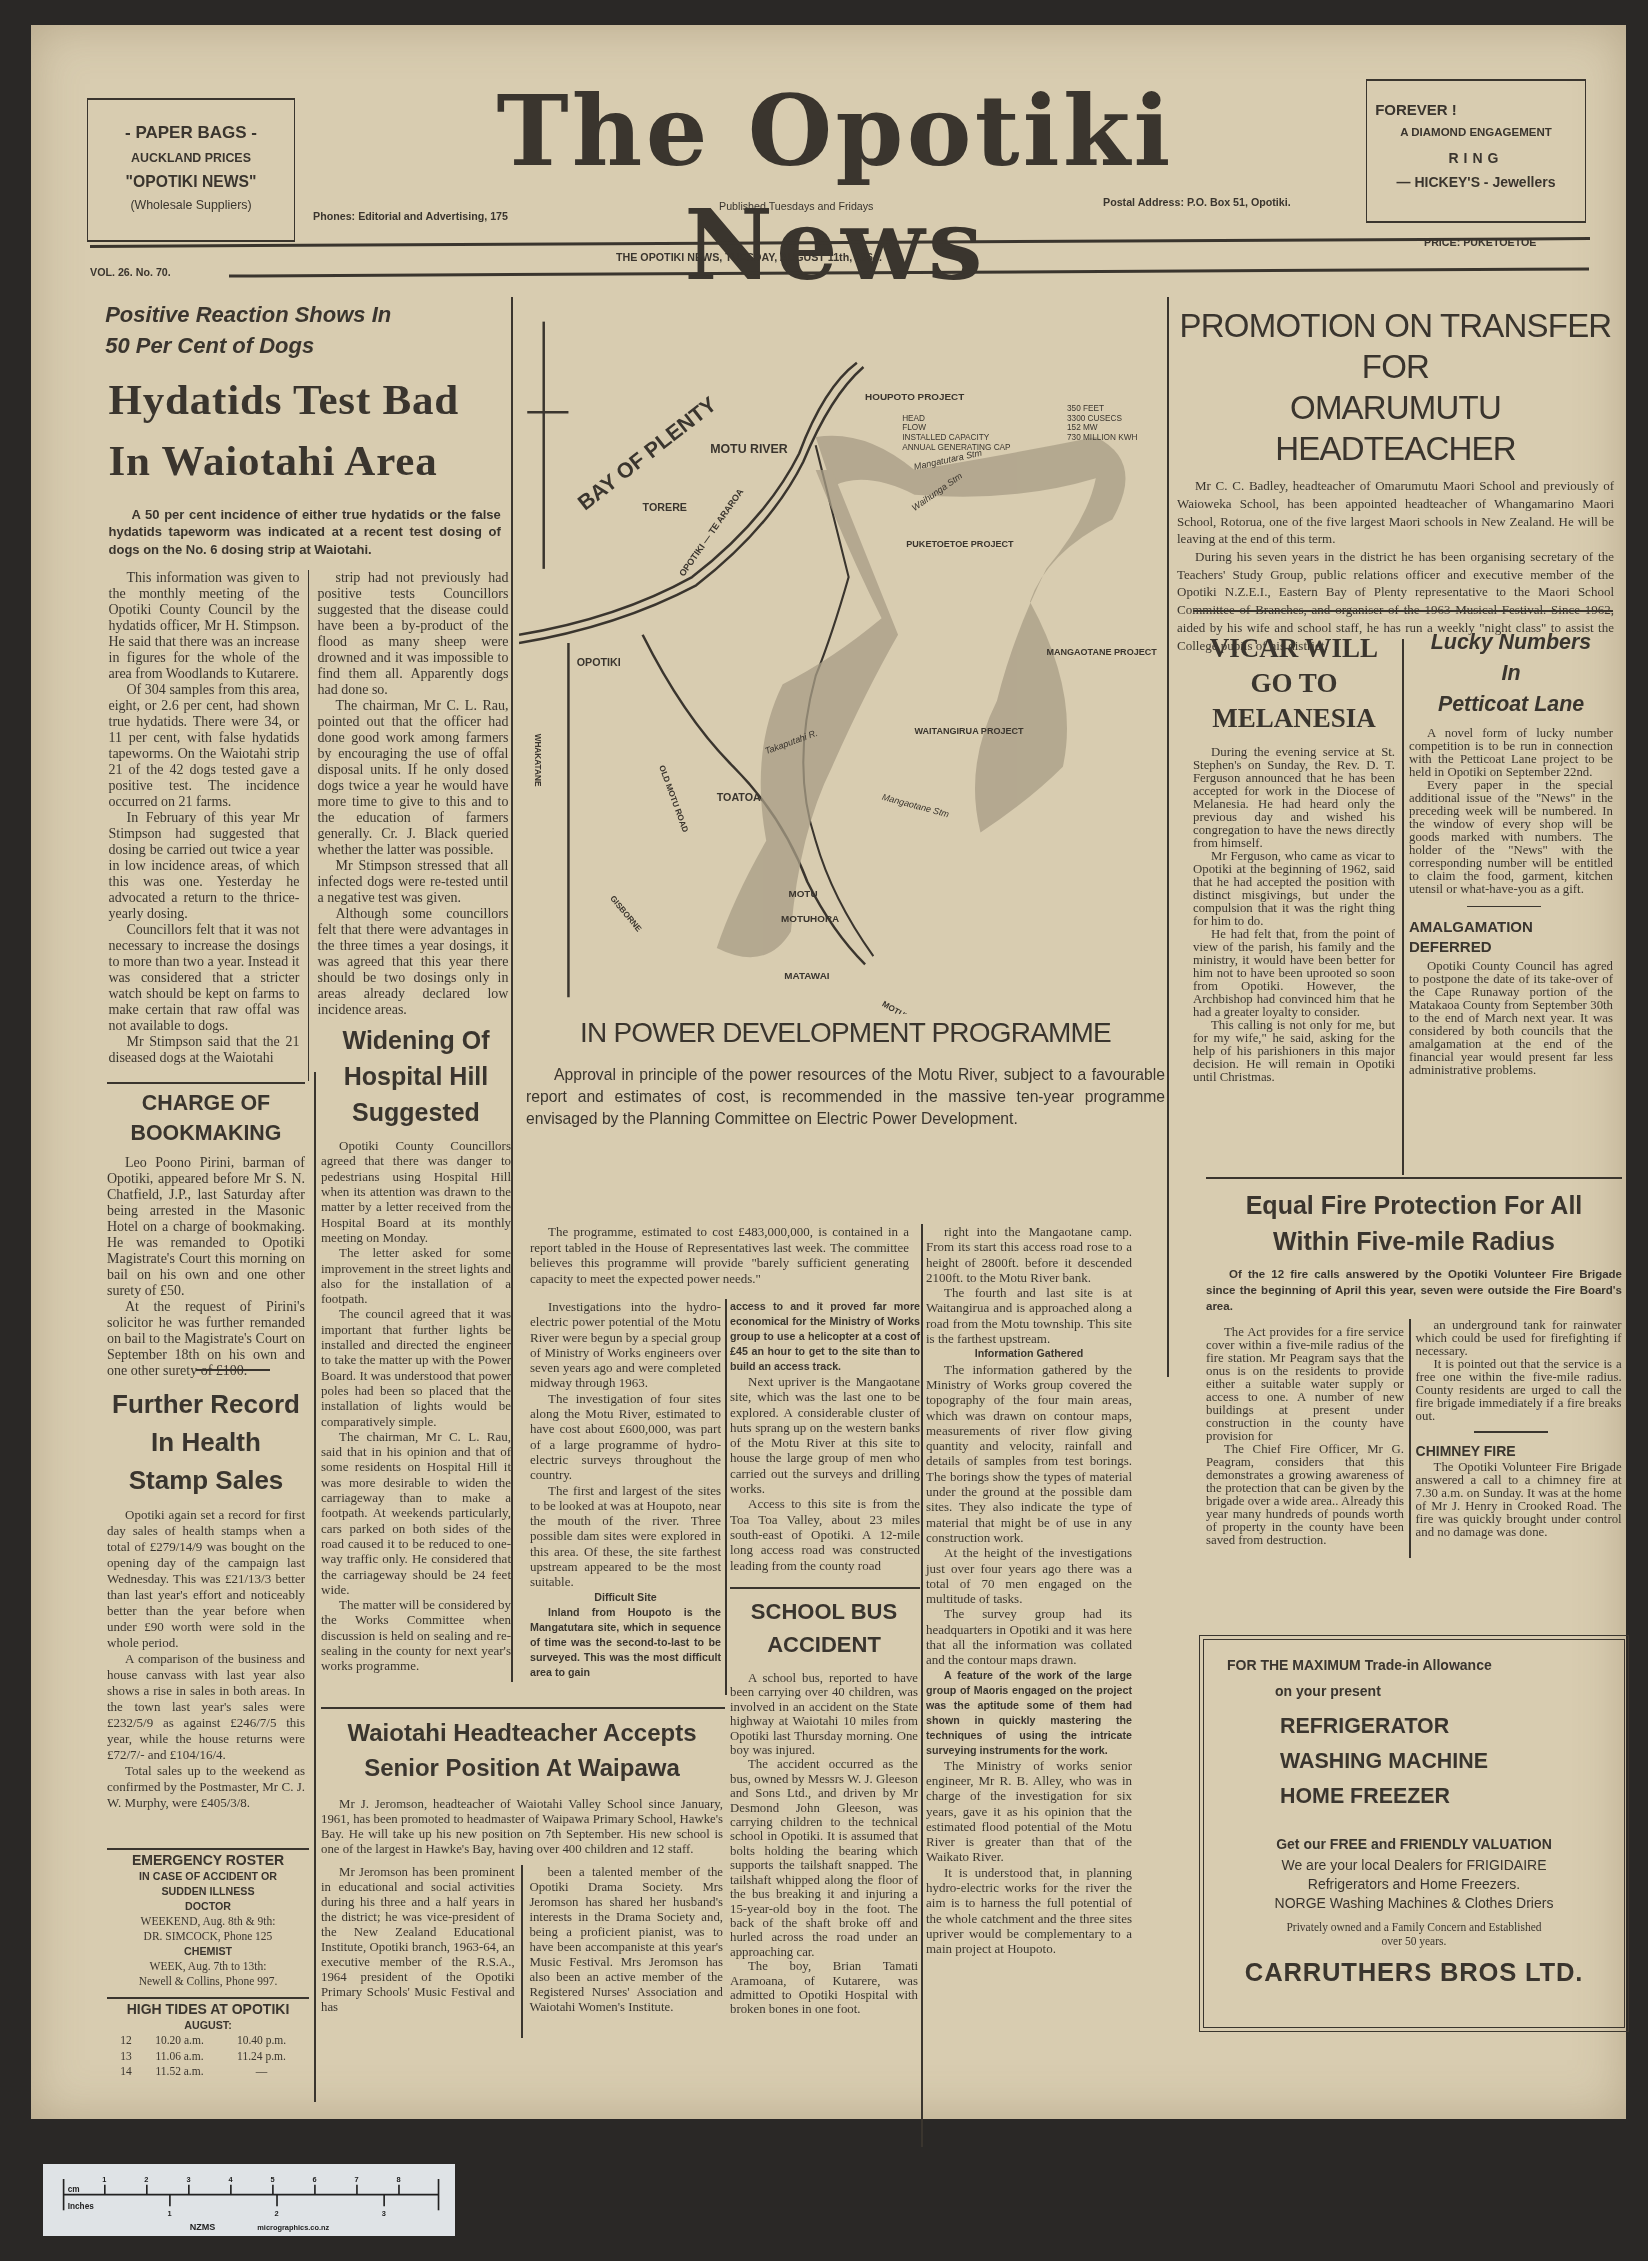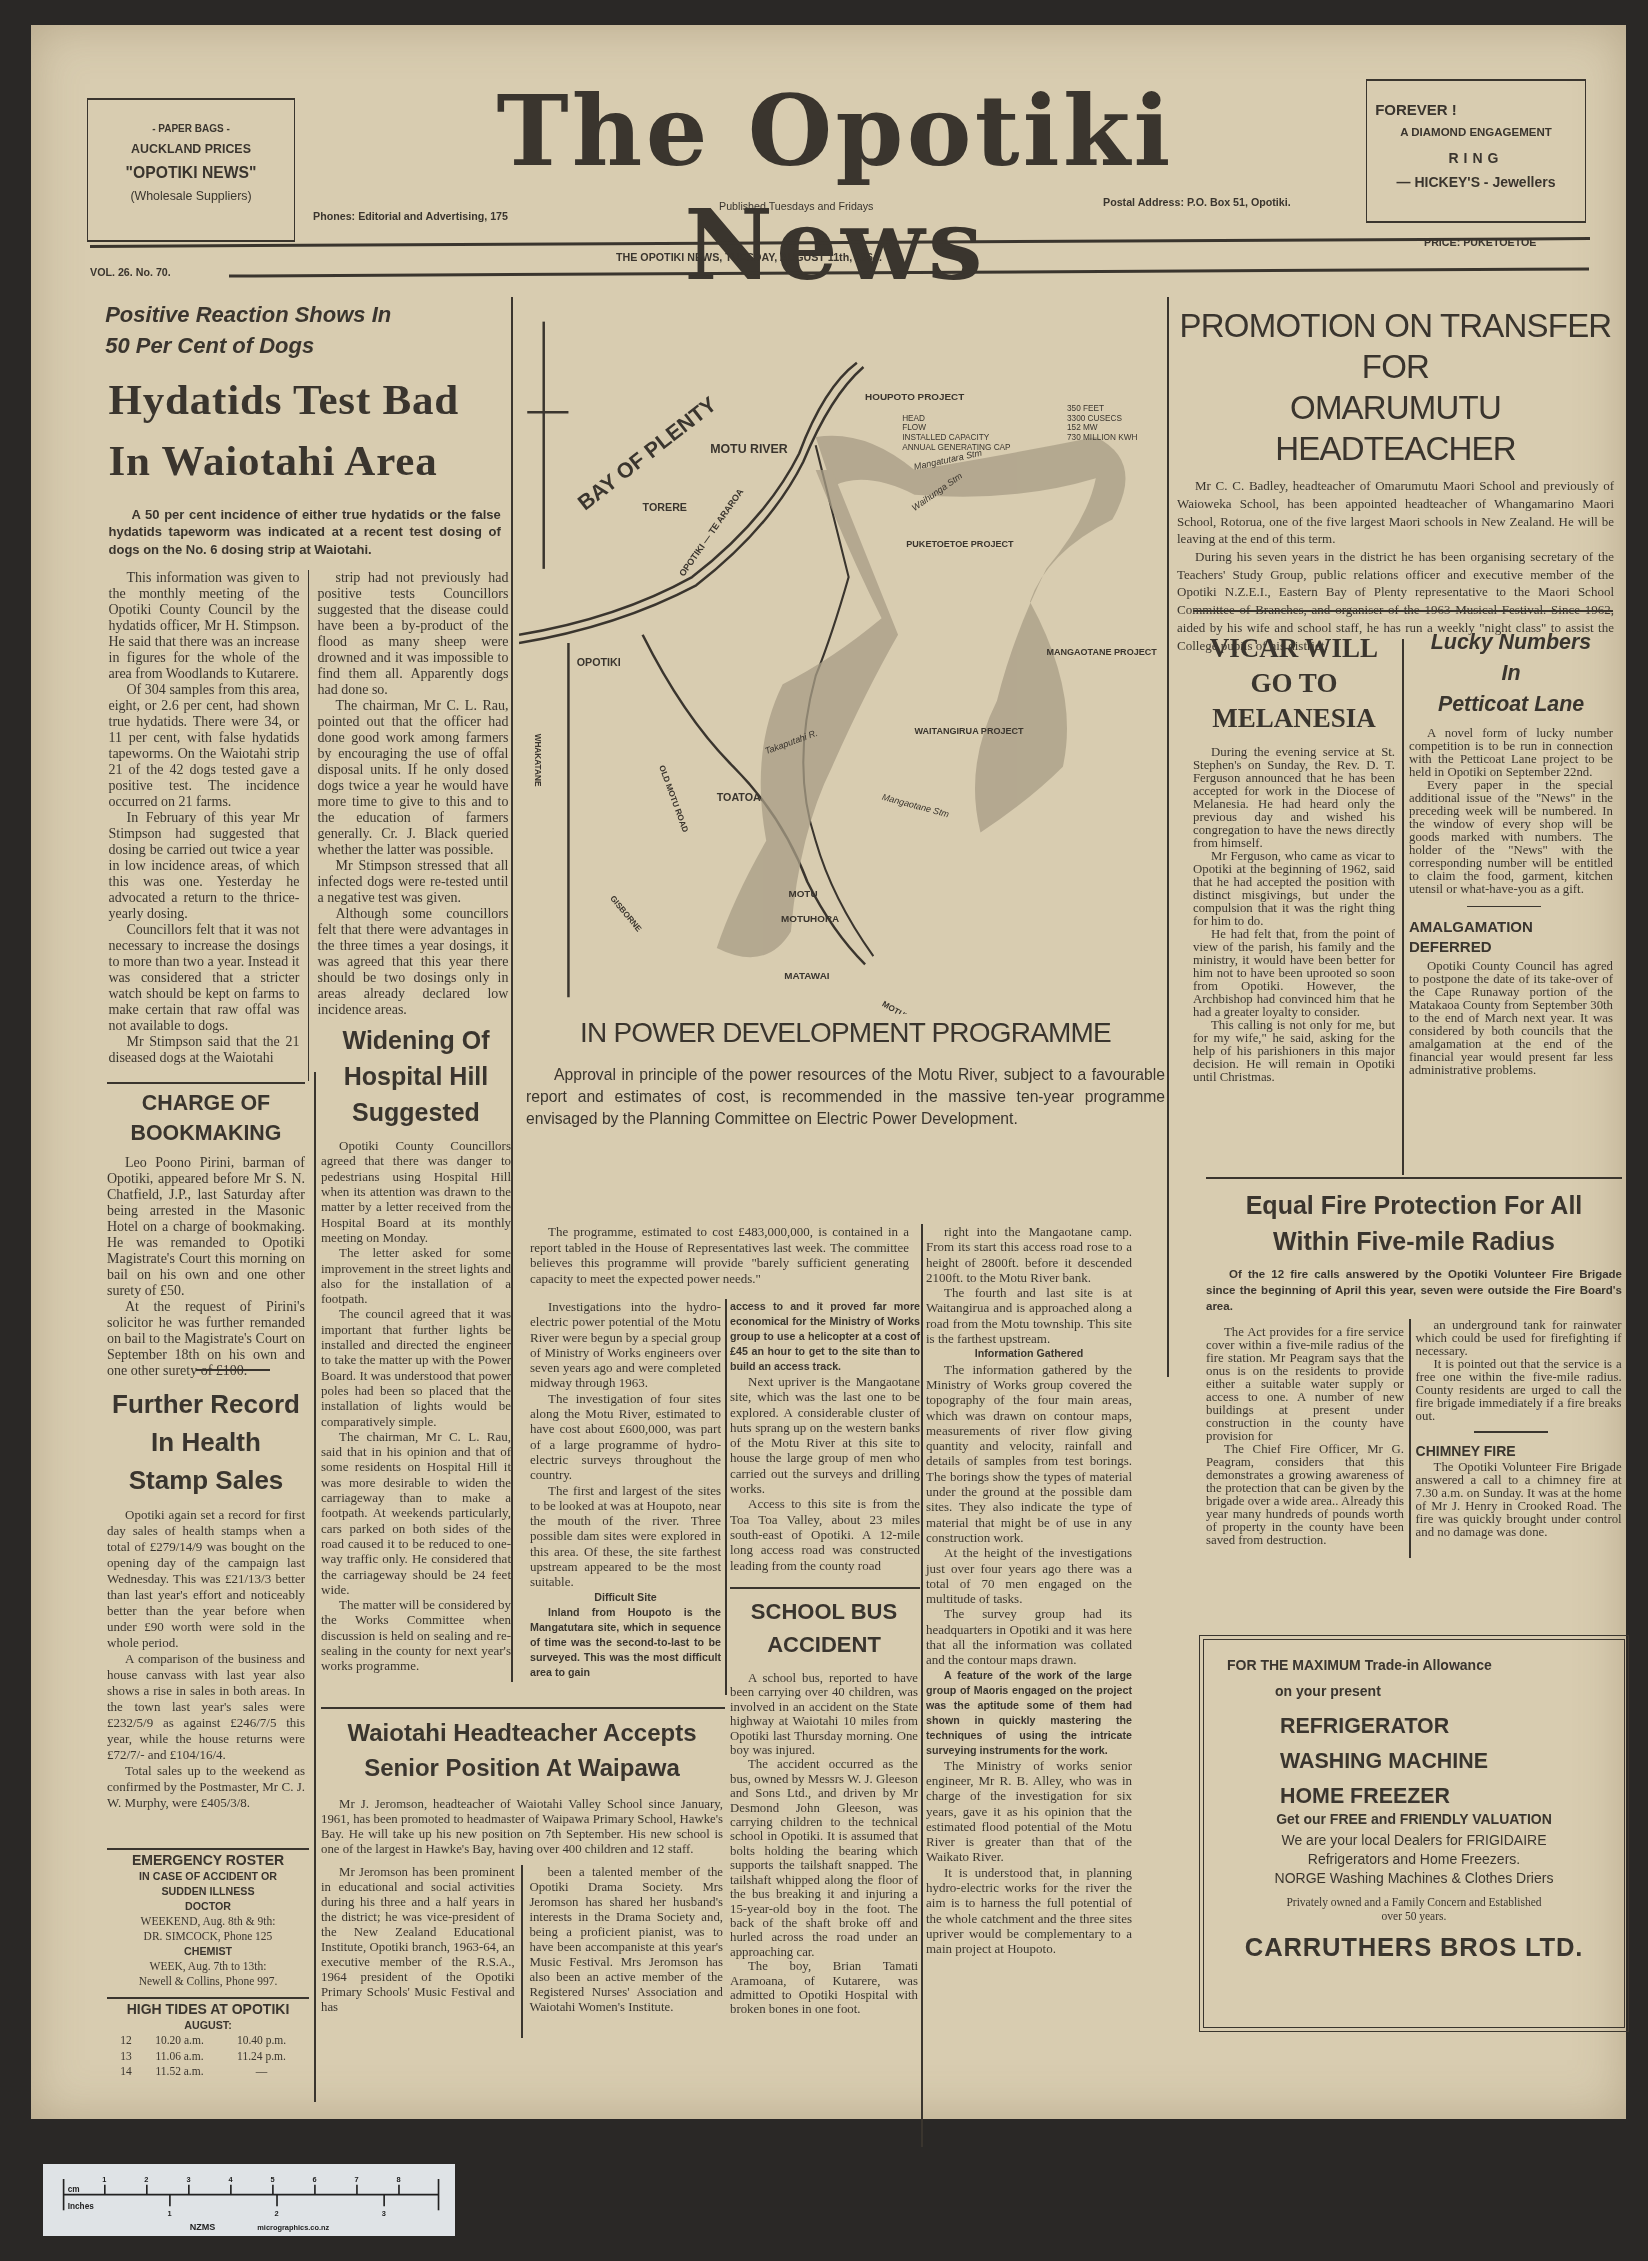--- a/index.html
+++ b/index.html
@@ -20,21 +20,21 @@
   .h-black{font-family:"Liberation Serif",serif;font-weight:bold;}
   .ruler{position:absolute;left:43px;top:2164px;width:412px;height:72px;background:#dfe3e6;}
   svg text{font-family:"Liberation Sans",sans-serif;}
 </style>
 </head>
 <body>
 
 <div class="page">
 
   <div class="box" style="left:56px;top:73px;width:206px;height:140px;border-width:2.5px 1.6px;">
-    <div class="sans center" style="font-weight:bold;font-size:10px;margin-top:23px;">- PAPER BAGS -</div>
+    <div class="sans center" style="font-weight:bold;font-size:17px;margin-top:23px;">- PAPER BAGS -</div>
     <div class="sans center" style="font-weight:bold;font-size:12.4px;margin-top:8.2px;">AUCKLAND PRICES</div>
     <div class="sans center" style="font-weight:bold;font-size:15.7px;margin-top:8.2px;">"OPOTIKI NEWS"</div>
     <div class="sans center" style="font-size:12.4px;margin-top:6.6px;">(Wholesale Suppliers)</div>
   </div>
 
   <div class="abs masthead center" style="left:330px;top:49px;width:948px;">The Opotiki News</div>
 
   <div class="box" style="left:1335px;top:54px;width:218px;height:140px;border-width:2.5px 1.6px;">
     <div class="sans" style="font-weight:bold;font-size:15px;margin:20px 0 0 8.2px;">FOREVER !</div>
     <div class="sans center" style="font-weight:bold;font-size:11.5px;margin-top:8.2px;">A DIAMOND ENGAGEMENT</div>
@@ -317,21 +317,21 @@
       </div>
     </div>
   </div>
 
   <div class="box" style="left:1172px;top:1614px;width:420px;height:387px;border-width:1.6px;outline:1.6px solid #3a352e;outline-offset:3.3px;">
     <div class="sans" style="font-weight:bold;font-size:14px;margin:16.5px 0 0 23px;">FOR THE MAXIMUM Trade-in Allowance</div>
     <div class="sans" style="font-weight:bold;font-size:14px;margin:10px 0 0 71px;">on your present</div>
     <div class="sans" style="font-weight:bold;font-size:21.4px;margin:15px 0 0 76px;">REFRIGERATOR</div>
     <div class="sans" style="font-weight:bold;font-size:21.4px;margin:10px 0 0 76px;">WASHING MACHINE</div>
     <div class="sans" style="font-weight:bold;font-size:21.4px;margin:10px 0 0 76px;">HOME FREEZER</div>
-    <div class="sans center" style="font-weight:bold;font-size:14px;margin-top:2px;">Get our FREE and FRIENDLY VALUATION</div>
+    <div class="sans center" style="font-weight:bold;font-size:14px;margin-top:27px;">Get our FREE and FRIENDLY VALUATION</div>
     <div class="sans center" style="font-size:14px;margin-top:5px;">We are your local Dealers for FRIGIDAIRE</div>
     <div class="sans center" style="font-size:14px;margin-top:3.3px;">Refrigerators and Home Freezers.</div>
     <div class="sans center" style="font-size:14px;margin-top:3.3px;">NORGE Washing Machines &amp; Clothes Driers</div>
     <div class="serif center" style="font-size:11.5px;margin-top:10px;">Privately owned and a Family Concern and Established</div>
     <div class="serif center" style="font-size:11.5px;margin-top:1.6px;">over 50 years.</div>
     <div class="sans center" style="font-weight:bold;font-size:25.6px;margin-top:11.5px;letter-spacing:0.8px;">CARRUTHERS BROS LTD.</div>
   </div>
 </div>
 
 <div class="ruler">

